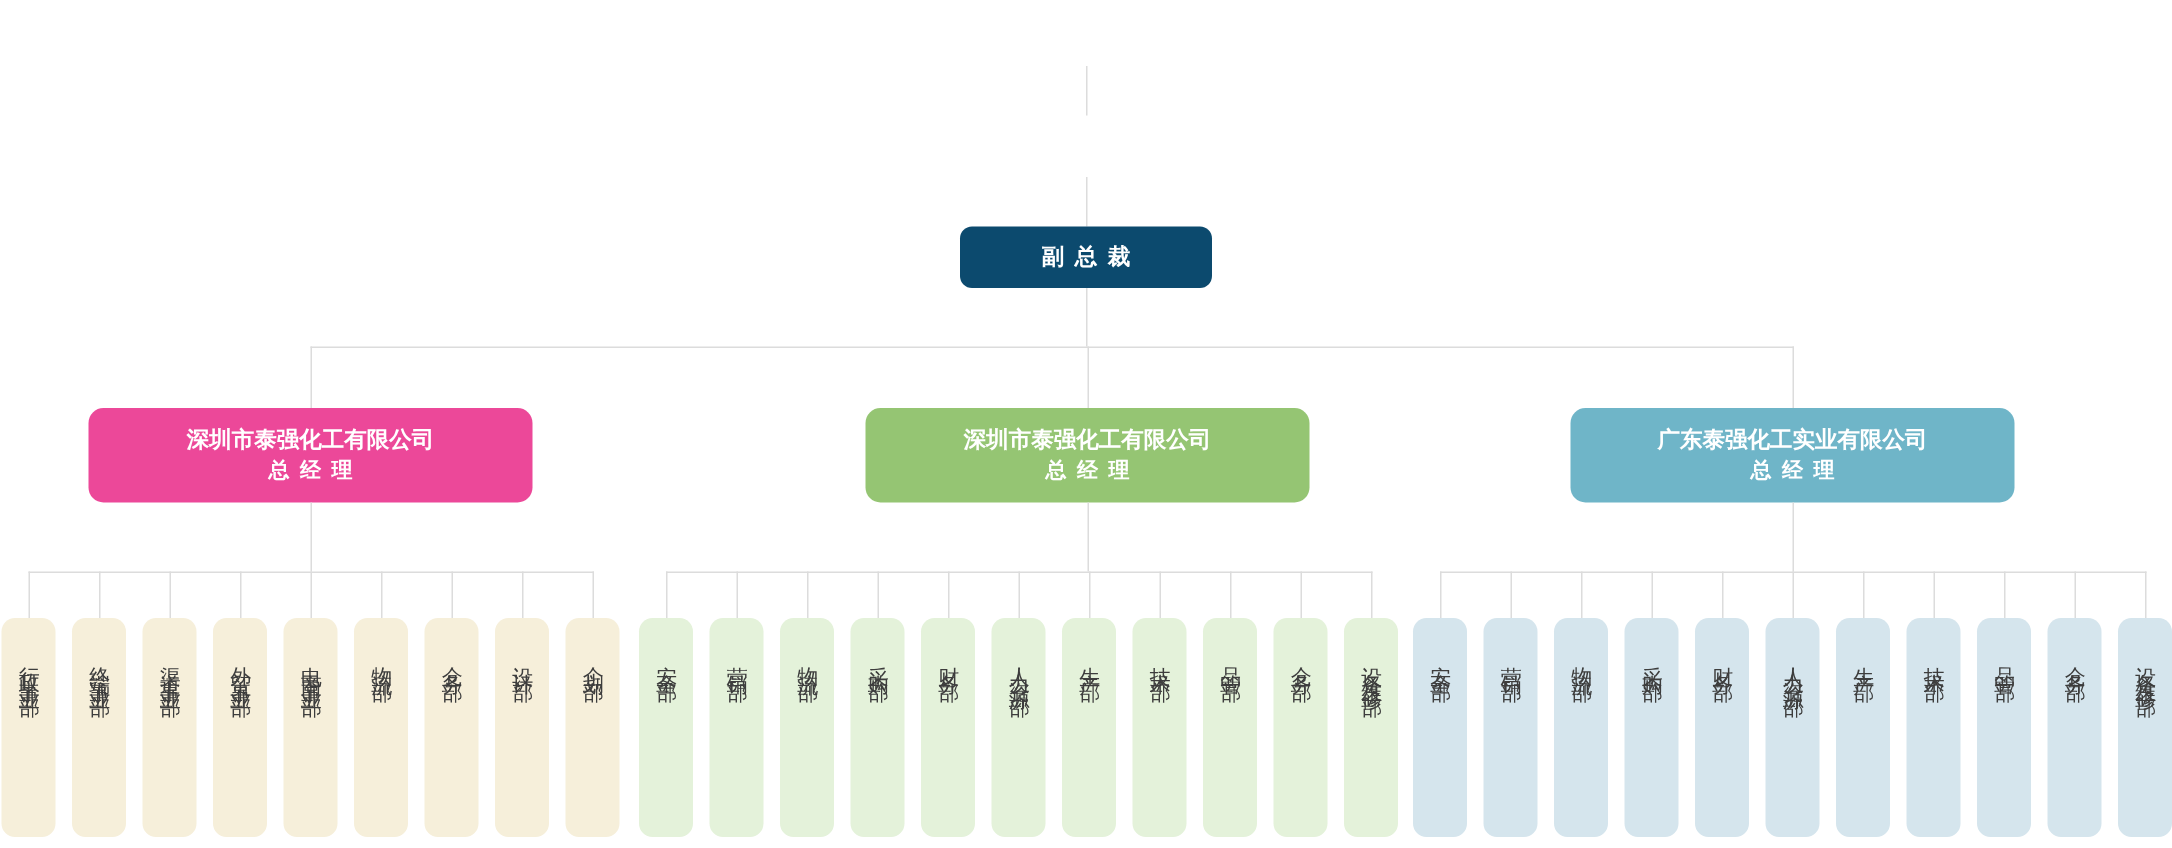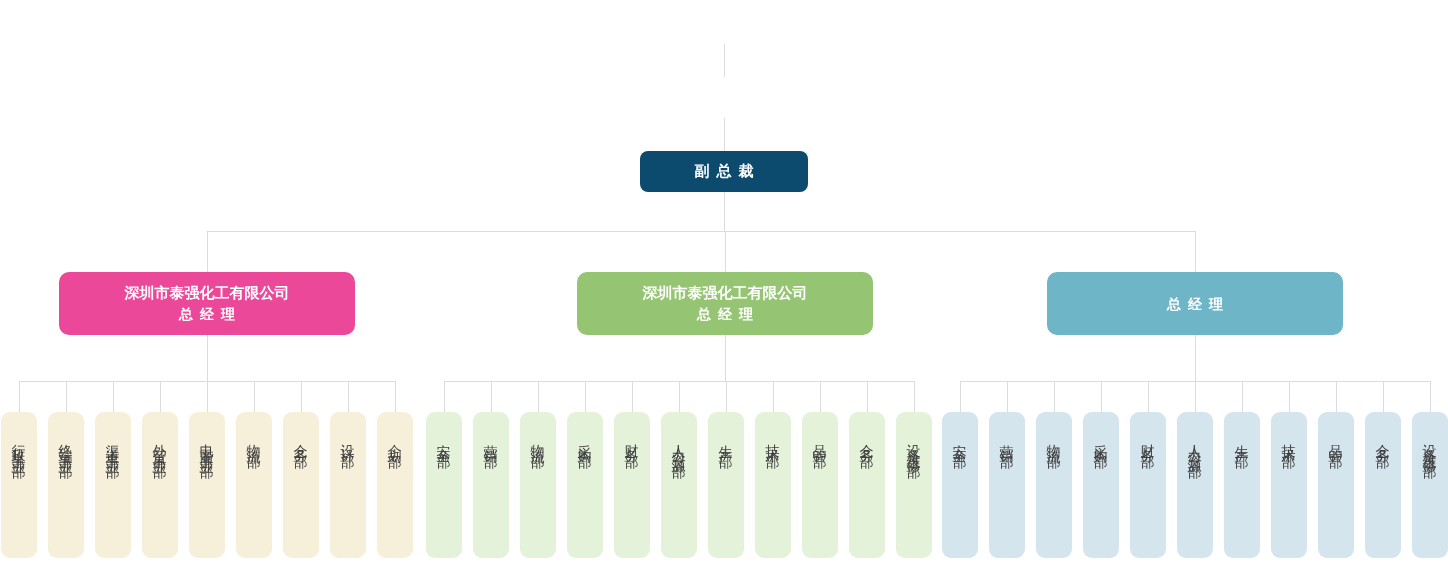--- a/index.html
+++ b/index.html
@@ -137,20 +137,21 @@
     <div class="line" style="left: 867px; top: 381px; width: 1px; height: 31px; background: rgb(220, 220, 220);"></div>
     <div class="dept-node" style="left: 849px; top: 412px; width: 36px; height: 146px; background: rgb(228, 242, 218);">
       <span class="vtext" style="color: rgb(61, 61, 61);">仓务部</span>
     </div>
     <div class="line" style="left: 914px; top: 381px; width: 1px; height: 31px; background: rgb(220, 220, 220);"></div>
     <div class="dept-node" style="left: 896px; top: 412px; width: 36px; height: 146px; background: rgb(228, 242, 218);">
       <span class="vtext" style="color: rgb(61, 61, 61);">设备维修部</span>
     </div>
     <div class="line" style="left: 1195px; top: 231px; width: 1px; height: 41px; background: rgb(220, 220, 220);"></div>
     <div class="branch-node" style="left: 1047px; top: 272px; width: 296px; height: 63px; background: rgb(111, 181, 200); color: rgb(255, 255, 255);">
+      <div class="company">广东泰强化工实业有限公司</div>
       <div class="role">总经理</div>
     </div>
     <div class="line" style="left: 1195px; top: 335px; width: 1px; height: 46px; background: rgb(220, 220, 220);"></div>
     <div class="line" style="left: 960px; top: 381px; width: 471px; height: 1px; background: rgb(220, 220, 220);"></div>
     <div class="line" style="left: 960px; top: 381px; width: 1px; height: 31px; background: rgb(220, 220, 220);"></div>
     <div class="dept-node" style="left: 942px; top: 412px; width: 36px; height: 146px; background: rgb(213, 229, 237);">
       <span class="vtext" style="color: rgb(61, 61, 61);">安全部</span>
     </div>
     <div class="line" style="left: 1007px; top: 381px; width: 1px; height: 31px; background: rgb(220, 220, 220);"></div>
     <div class="dept-node" style="left: 989px; top: 412px; width: 36px; height: 146px; background: rgb(213, 229, 237);">

